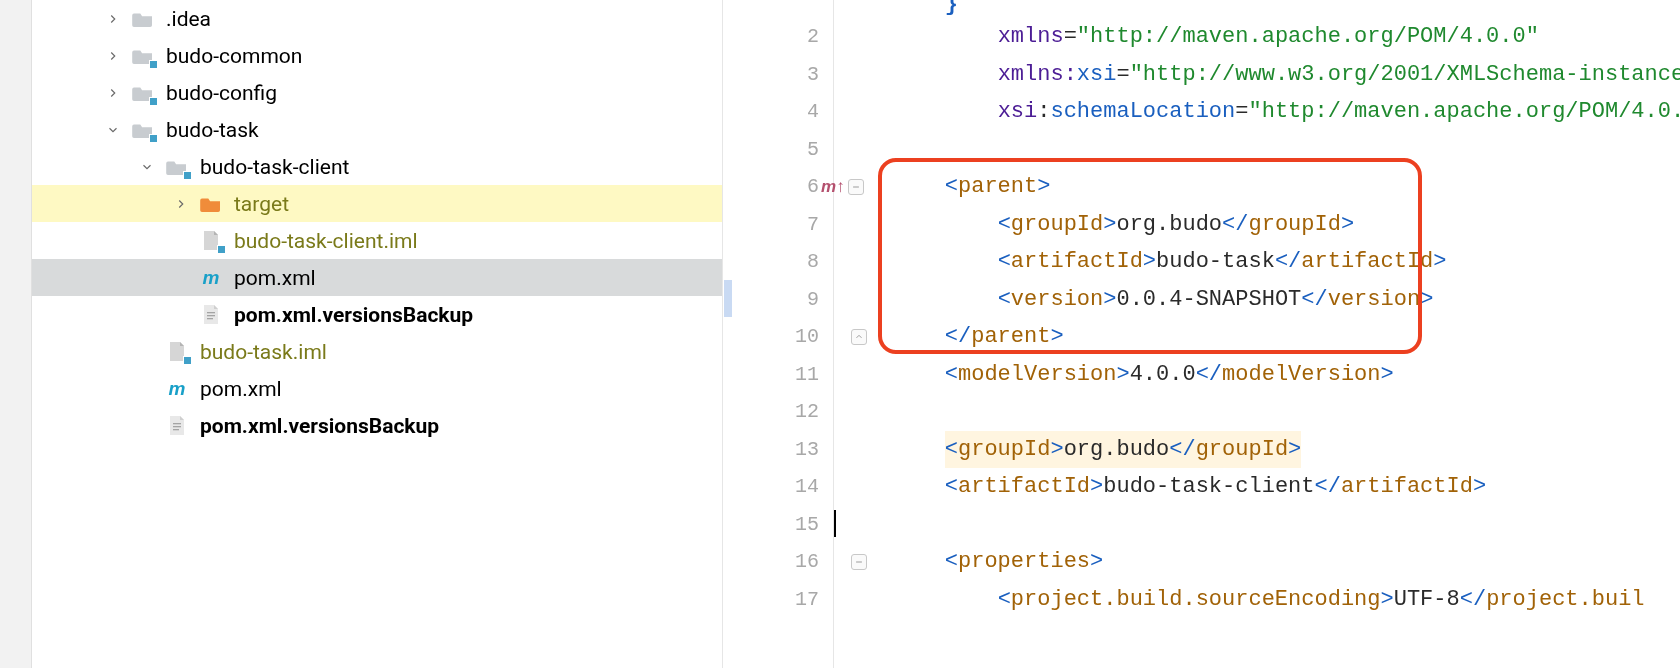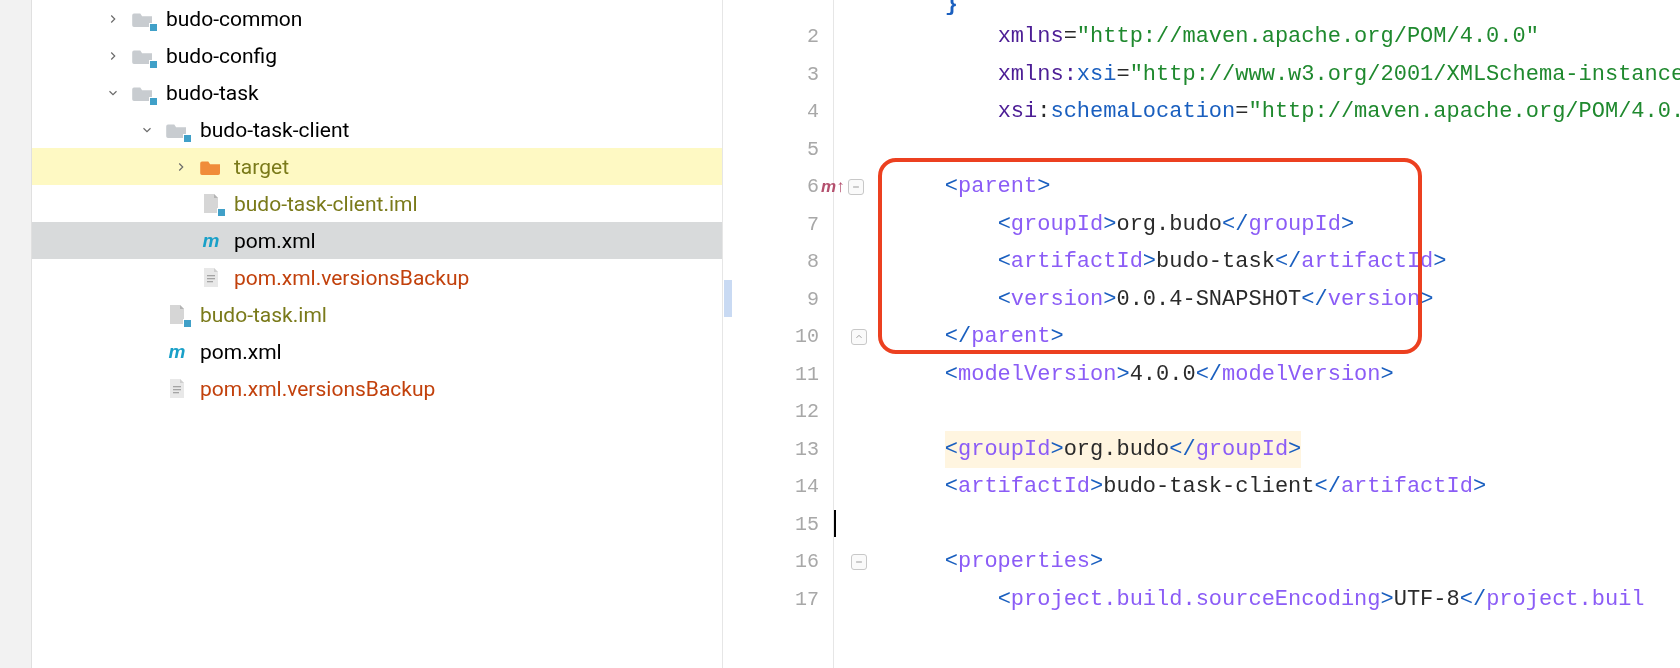--- a/index.html
+++ b/index.html
@@ -57,21 +57,21 @@
   .badge-sq {
     position: absolute;
     right: -2px; bottom: -2px;
     width: 9px; height: 9px;
     background: #40a0c8;
     border: 1px solid #fff;
   }
   .lbl { color: #000; }
   .lbl.bold { font-weight: 400; }
   .lbl.olive { color: #7a7a1a; }
-  .lbl.brown { color: #c2410c; }
+  .lbl.brown { color: #000000; font-weight: bold; }
   .m-ico {
     font-family: "Segoe UI", Arial, sans-serif;
     font-weight: 700;
     font-style: italic;
     font-size: 19px;
     color: #19a0c8;
     width: 26px;
     display: inline-flex;
     justify-content: center;
     margin-right: 10px;
@@ -133,21 +133,21 @@
     right:0; top:0; bottom:0;
     width:8px;
     background: rgba(0,0,0,0.04);
   }
   .cline {
     height: 37.5px;
     line-height: 37.5px;
     white-space: pre;
   }
   .highlight-line { background: #fff5e0; display: inline-block; }
-  .tok-tag { color: #8b5cf6; }
+  .tok-tag { color: #a16207; }
   .tok-attr { color: #4c1d95; }
   .tok-ns { color: #1a5fbf; }
   .tok-str { color: #1f892e; }
   .tok-punc { color: #1a5fbf; }
   .tok-val { color: #2a2a2a; }
 
   .red-box {
     position: absolute;
     border: 4px solid #ec4020;
     border-radius: 18px;
@@ -172,20 +172,33 @@
 </style>
 </head>
 <body>
 
 <div class="app">
 
   <div class="left-rail"></div>
 
   <div class="project-tree">
 
+    <div class="tree-row" style="padding-left:72px">
+      <span class="chev">
+          <svg viewBox="0 0 24 24">
+            <polyline points="9 6 15 12 9 18"></polyline>
+          </svg>
+        </span>
+      <span class="icon-slot">
+        <svg class="folder-svg" viewBox="0 0 24 20">
+            <path fill="#c8ccd0" d="M2 4h7l2 3h11v10a2 2 0 0 1-2 2H2a2 2 0 0 1-2-2V6a2 2 0 0 1 2-2z"></path>
+          </svg>
+      </span>
+      <span class="lbl">.idea</span>
+    </div>
 
     <div class="tree-row" style="padding-left:72px">
       <span class="chev">
           <svg viewBox="0 0 24 24">
             <polyline points="9 6 15 12 9 18"></polyline>
           </svg>
         </span>
       <span class="icon-slot">
         <svg class="folder-svg" viewBox="0 0 24 20">
             <path fill="#c8ccd0" d="M2 4h7l2 3h11v10a2 2 0 0 1-2 2H2a2 2 0 0 1-2-2V6a2 2 0 0 1 2-2z"></path>

